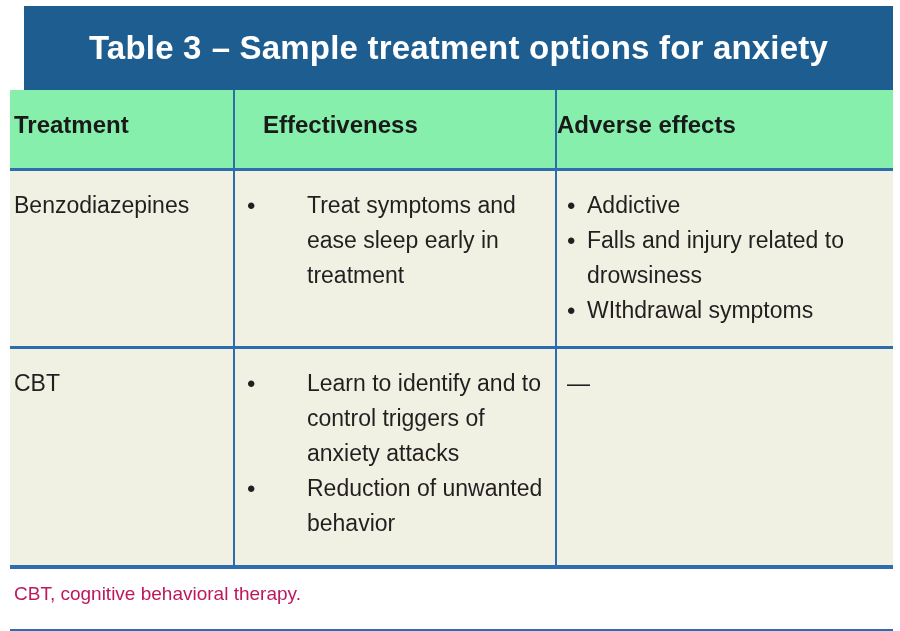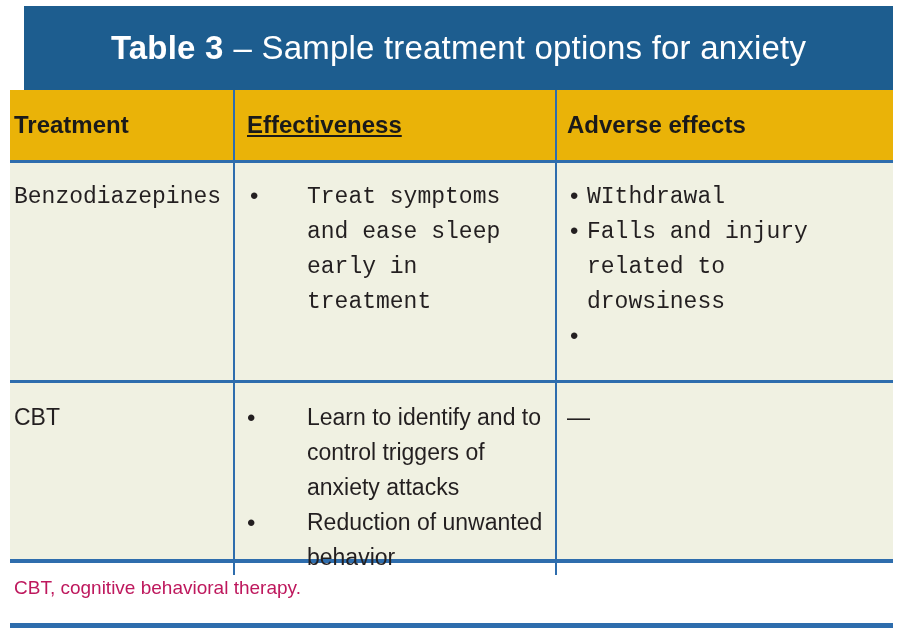--- a/index.html
+++ b/index.html
@@ -14,51 +14,51 @@
     margin: 6px 7px 0 24px;
     height: 84px;
     background: var(--banner_bg, #1d5d8f);
     color: var(--title_text, #ffffff);
     display: flex; align-items: center; justify-content: center;
     font-size: 33px;
     letter-spacing: 0.2px;
     text-align: right;
   }
   .banner .num { font-weight: 700; margin-right: 10px; }
-  .banner .rest { font-weight: 400; }
+  .banner .rest { font-weight: 700; }
 
   .grid {
     display: grid;
     grid-template-columns: 225px 322px 326px;
     margin: 0 7px 0 10px;
     box-sizing: border-box;
   }
   .cell { box-sizing: border-box; }
   .b-r { border-right: 2px solid var(--rule_blue, #2e6dad); }
 
-  .hrow { height: 70px; background: #eab308; }
+  .hrow { height: 78px; background: #86efac; }
   .hcell {
     font-size: 24px; font-weight: 700; color: #1a1a1a;
     padding-top: 21px;
   }
   .hc1 { padding-left: 4px; }
-  .hc2 { padding-left: 12px; text-decoration: underline; }
-  .hc3 { padding-left: 10px; }
+  .hc2 { padding-left: 28px; }
+  .hc3 { }
 
   .rule {
     height: 3px;
     background: var(--rule_blue, #2e6dad);
     margin: 0 7px 0 10px;
   }
   .rule.thick { height: 4px; }
   .rule.bottom { height: 5px; margin-top: 24px; }
 
   .drow { background: var(--row_bg, #f0f1e2); }
-  .row1 { height: 217px; font-family: Liberation Mono, monospace; }
-  .row2 { height: 176px; }
+  .row1 { height: 175px; }
+  .row2 { height: 216px; }
   .drow .cell {
     font-size: 23px;
     line-height: 35px;
     padding-top: 17px;
   }
   .dc1 { padding-left: 4px; }
   .dc2 { padding-left: 12px; }
   .dc3 { padding-left: 10px; }
 
   .bullet { display: flex; }
@@ -99,28 +99,29 @@
     <div class="cell dc1 b-r">Benzodiazepines</div>
     <div class="cell dc2 b-r">
       <div class="bullet">
         <span class="dot">•</span>
         <span class="btext">Treat symptoms and ease sleep early in treatment</span>
       </div>
     </div>
     <div class="cell dc3">
       <div class="bullet">
         <span class="dot">•</span>
-        <span class="btext">WIthdrawal</span>
+        <span class="btext">Addictive</span>
       </div>
       <div class="bullet">
         <span class="dot">•</span>
         <span class="btext">Falls and injury related to drowsiness</span>
       </div>
       <div class="bullet">
         <span class="dot">•</span>
+        <span class="btext">WIthdrawal symptoms</span>
       </div>
     </div>
   </div>
 
   <div class="rule"></div>
 
   <div class="grid drow row2">
     <div class="cell dc1 b-r">CBT</div>
     <div class="cell dc2 b-r">
       <div class="bullet">

